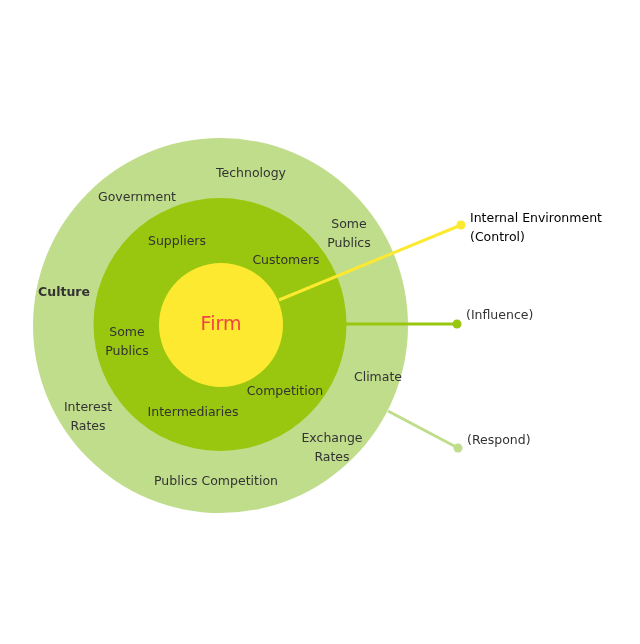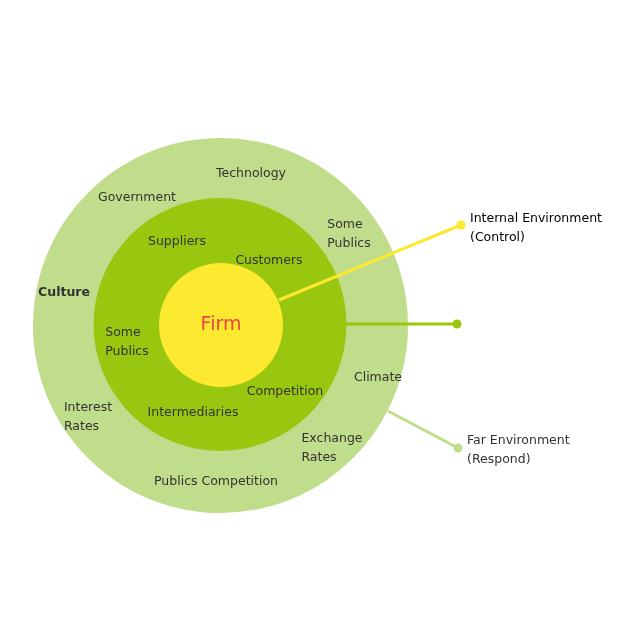--- a/index.html
+++ b/index.html
@@ -1,19 +1,19 @@
 <!DOCTYPE html>
 <html><head>
   <meta charset="utf-8">
   <style>
     html, body { margin: 0; padding: 0; background: #ffffff; }
     #stage { position: relative; width: 640px; height: 644px; overflow: hidden; background: #ffffff; }
     svg { position: absolute; left: 0; top: 0; }
     .lbl { position: absolute; font-family: "DejaVu Sans", "Liberation Sans", sans-serif; font-size: 12.5px; color: #333333; line-height: 19px; white-space: nowrap; }
-    .c { transform: translateX(-50%); }
+    .c { text-align: center; transform: translateX(-50%); }
     .firm { font-size: 19px; color: #ef4444; }
   </style>
 </head>
 <body>
 
 <div id="stage">
   <svg width="640" height="644" viewBox="0 0 640 644">
     <circle id="far-ring" cx="220.5" cy="325.5" r="187.5" fill="#c0dd8c"></circle>
     <circle id="near-ring" cx="220" cy="324.5" r="126.5" fill="#99c60e"></circle>
     <circle id="firm-ring" cx="221" cy="325" r="62" fill="#fde92f"></circle>
@@ -24,21 +24,21 @@
     <line id="line-near" x1="346" y1="324" x2="457" y2="324" stroke-width="3" stroke="#99c60e"></line>
     <circle id="dot-near" cx="457" cy="324" r="4.5" fill="#99c60e"></circle>
 
     <line id="line-far" x1="388" y1="411" x2="458" y2="448" stroke-width="3" stroke="#c0dd8c"></line>
     <circle id="dot-far" cx="458" cy="448" r="4.5" fill="#c0dd8c"></circle>
   </svg>
 
   <div class="lbl c firm" style="left:221px; top:314px;">Firm</div>
 
   <div class="lbl c" style="left: 177px; top: 231px; color: rgb(51, 51, 51);"><span>Suppliers</span></div>
-  <div class="lbl c" style="left: 269px; top: 250px; color: rgb(51, 51, 51);"><span>Customers</span></div>
+  <div class="lbl c" style="left: 286px; top: 250px; color: rgb(51, 51, 51);"><span>Customers</span></div>
   <div class="lbl c" style="left: 127px; top: 322px; color: rgb(51, 51, 51);">
       <div>Some</div>
       <div>Publics</div>
     </div>
   <div class="lbl c" style="left: 285px; top: 381px; color: rgb(51, 51, 51);"><span>Competition</span></div>
   <div class="lbl c" style="left: 193px; top: 402px; color: rgb(51, 51, 51);"><span>Intermediaries</span></div>
 
   <div class="lbl c" style="left: 251px; top: 163px; color: rgb(51, 51, 51);"><span>Technology</span></div>
   <div class="lbl c" style="left: 137px; top: 187px; color: rgb(51, 51, 51);"><span>Government</span></div>
   <div class="lbl c" style="left: 349px; top: 214px; color: rgb(51, 51, 51);">
@@ -55,18 +55,18 @@
       <div>Exchange</div>
       <div>Rates</div>
     </div>
   <div class="lbl c" style="left: 216px; top: 471px; color: rgb(51, 51, 51);"><span>Publics Competition</span></div>
 
   <div class="lbl" style="left: 470px; top: 208px; color: #000000;">
       <div>Internal Environment</div>
       <div>(Control)</div>
     </div>
   <div class="lbl" style="left: 466px; top: 305px; color: rgb(51, 51, 51);">
+      <div>(Influence)</div>
     </div>
   <div class="lbl" style="left: 467px; top: 430px; color: rgb(51, 51, 51);">
-      <div>Far Environment</div>
       <div>(Respond)</div>
     </div>
 </div>
 
 </body></html>

